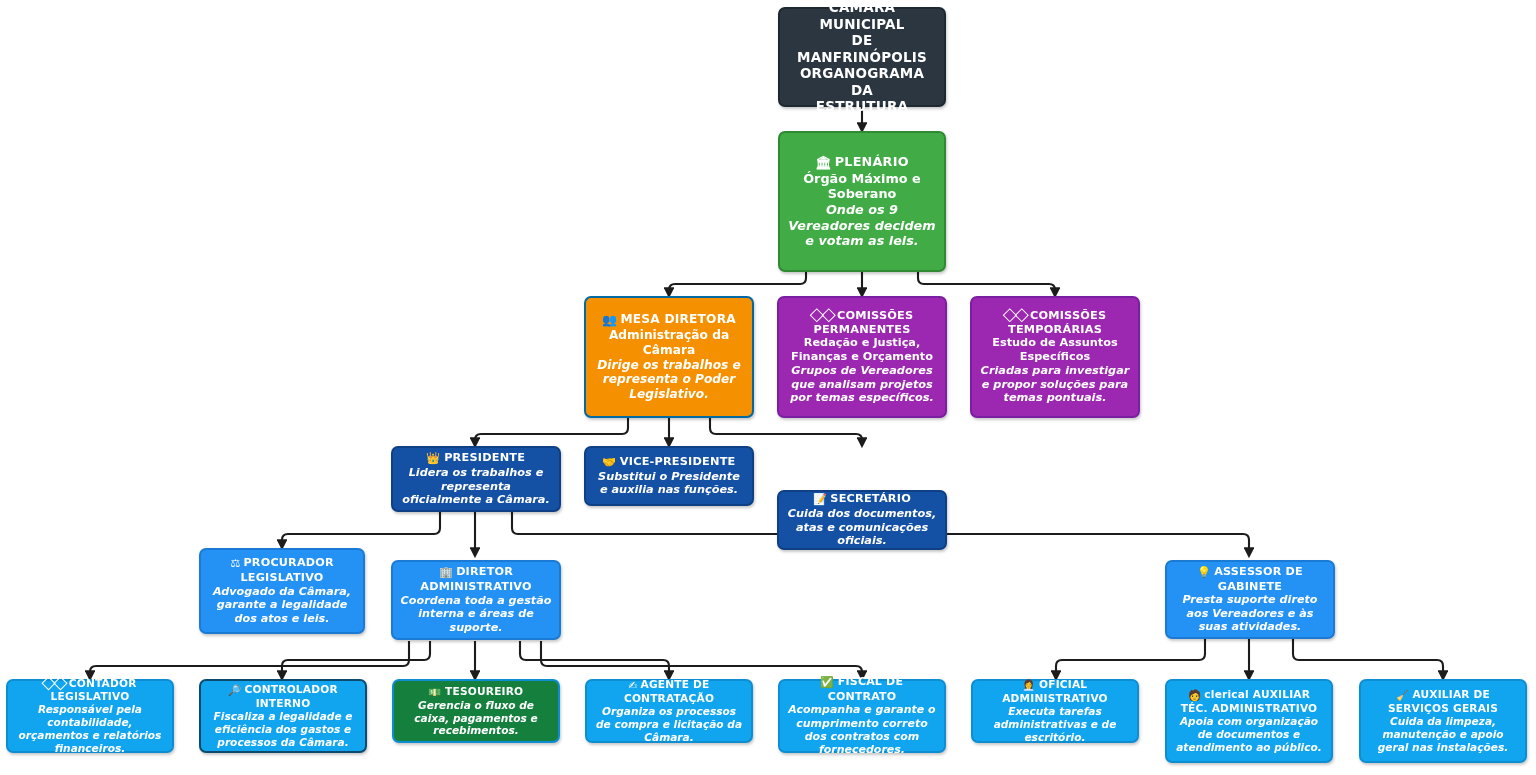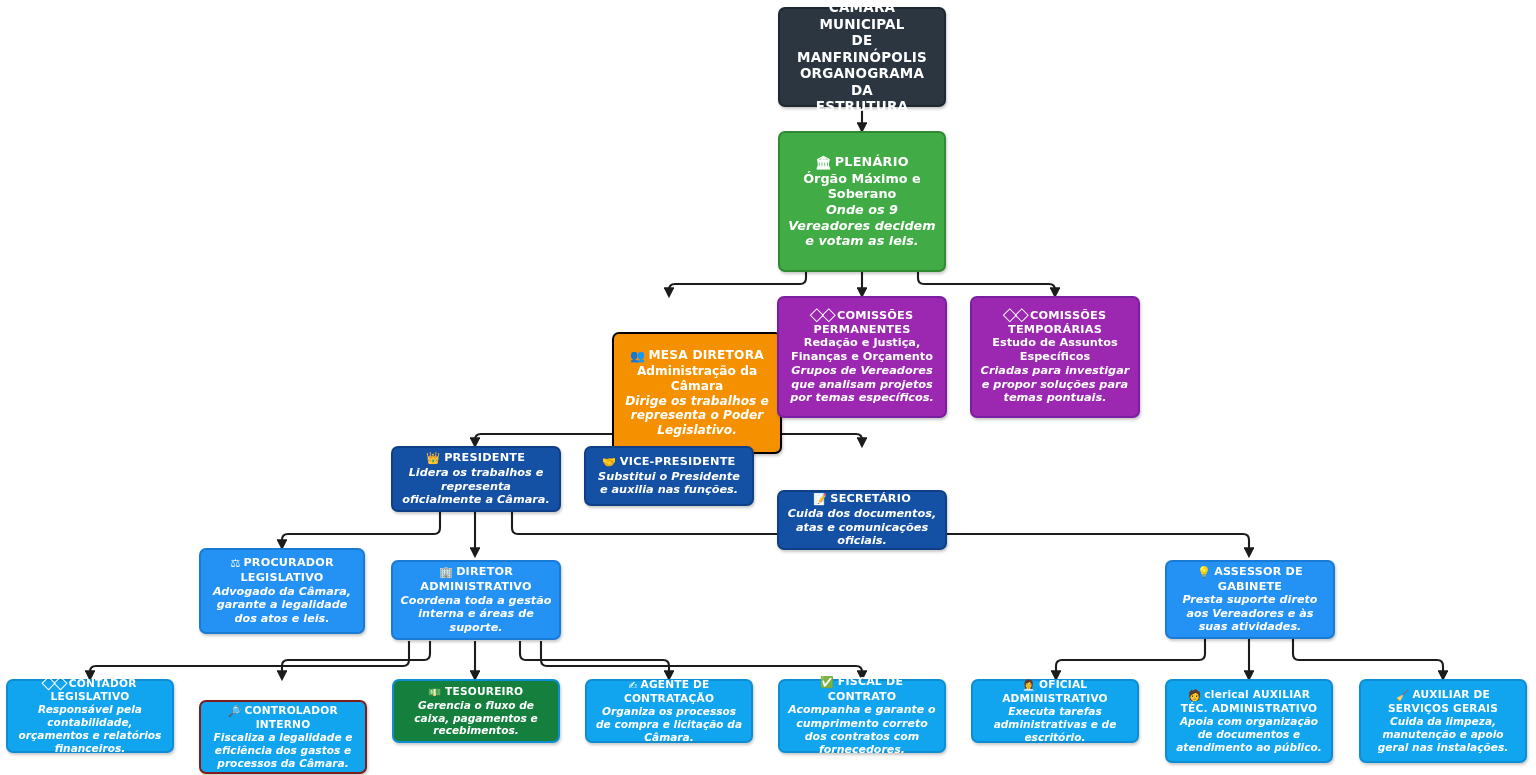--- a/index.html
+++ b/index.html
@@ -113,21 +113,21 @@
   </div>
 
   <div class="node" style="left:778px; top:131px; width:168px; height:141px; background:#41ab45; border:2px solid #2f8a33; font-size:12.8px;">
     <div class="title">
       <span class="ico">🏛</span><span>PLENÁRIO</span>
     </div>
     <div class="sub">Órgão Máximo e Soberano</div>
     <div class="desc">Onde os 9 Vereadores decidem e votam as leis.</div>
   </div>
 
-  <div class="node" style="left:612px; top:296px; width:170px; height:122px; background:#f59100; border:2px solid #000000; font-size:12.2px;margin-top:36px;">
+  <div class="node" style="left:584px; top:296px; width:170px; height:122px; background:#f59100; border:2px solid #0369a1; font-size:12.2px;">
     <div class="title">
       <span class="ico">👥</span><span>MESA DIRETORA</span>
     </div>
     <div class="sub">Administração da Câmara</div>
     <div class="desc">Dirige os trabalhos e representa o Poder Legislativo.</div>
   </div>
 
   <div class="node" style="left:777px; top:296px; width:170px; height:122px; background:#9c27b0; border:2px solid #7b1fa2; font-size:11.3px;">
     <div class="title">
       <span class="tofu"></span><span class="tofu"></span><span>COMISSÕES PERMANENTES</span>
@@ -186,21 +186,21 @@
     <div class="desc">Presta suporte direto aos Vereadores e às suas atividades.</div>
   </div>
 
   <div class="node" style="left:6px; top:679px; width:168px; height:74px; background:#11a5f0; border:2px solid #0d8ed2; font-size:10.6px;">
     <div class="title">
       <span class="tofu"></span><span class="tofu"></span><span>CONTADOR LEGISLATIVO</span>
     </div>
     <div class="desc">Responsável pela contabilidade, orçamentos e relatórios financeiros.</div>
   </div>
 
-  <div class="node" style="left:199px; top:679px; width:168px; height:74px; background:#11a5f0; border:2px solid #7f1d1d; font-size:10.6px;margin-top:21px;">
+  <div class="node" style="left:199px; top:679px; width:168px; height:74px; background:#11a5f0; border:2px solid #0c4a6e; font-size:10.6px;">
     <div class="title">
       <span class="ico">🔎</span><span>CONTROLADOR INTERNO</span>
     </div>
     <div class="desc">Fiscaliza a legalidade e eficiência dos gastos e processos da Câmara.</div>
   </div>
 
   <div class="node" style="left:392px; top:679px; width:168px; height:64px; background:#15803d; border:2px solid #0d8ed2; font-size:10.6px;">
     <div class="title">
       <span class="ico">💵</span><span>TESOUREIRO</span>
     </div>

